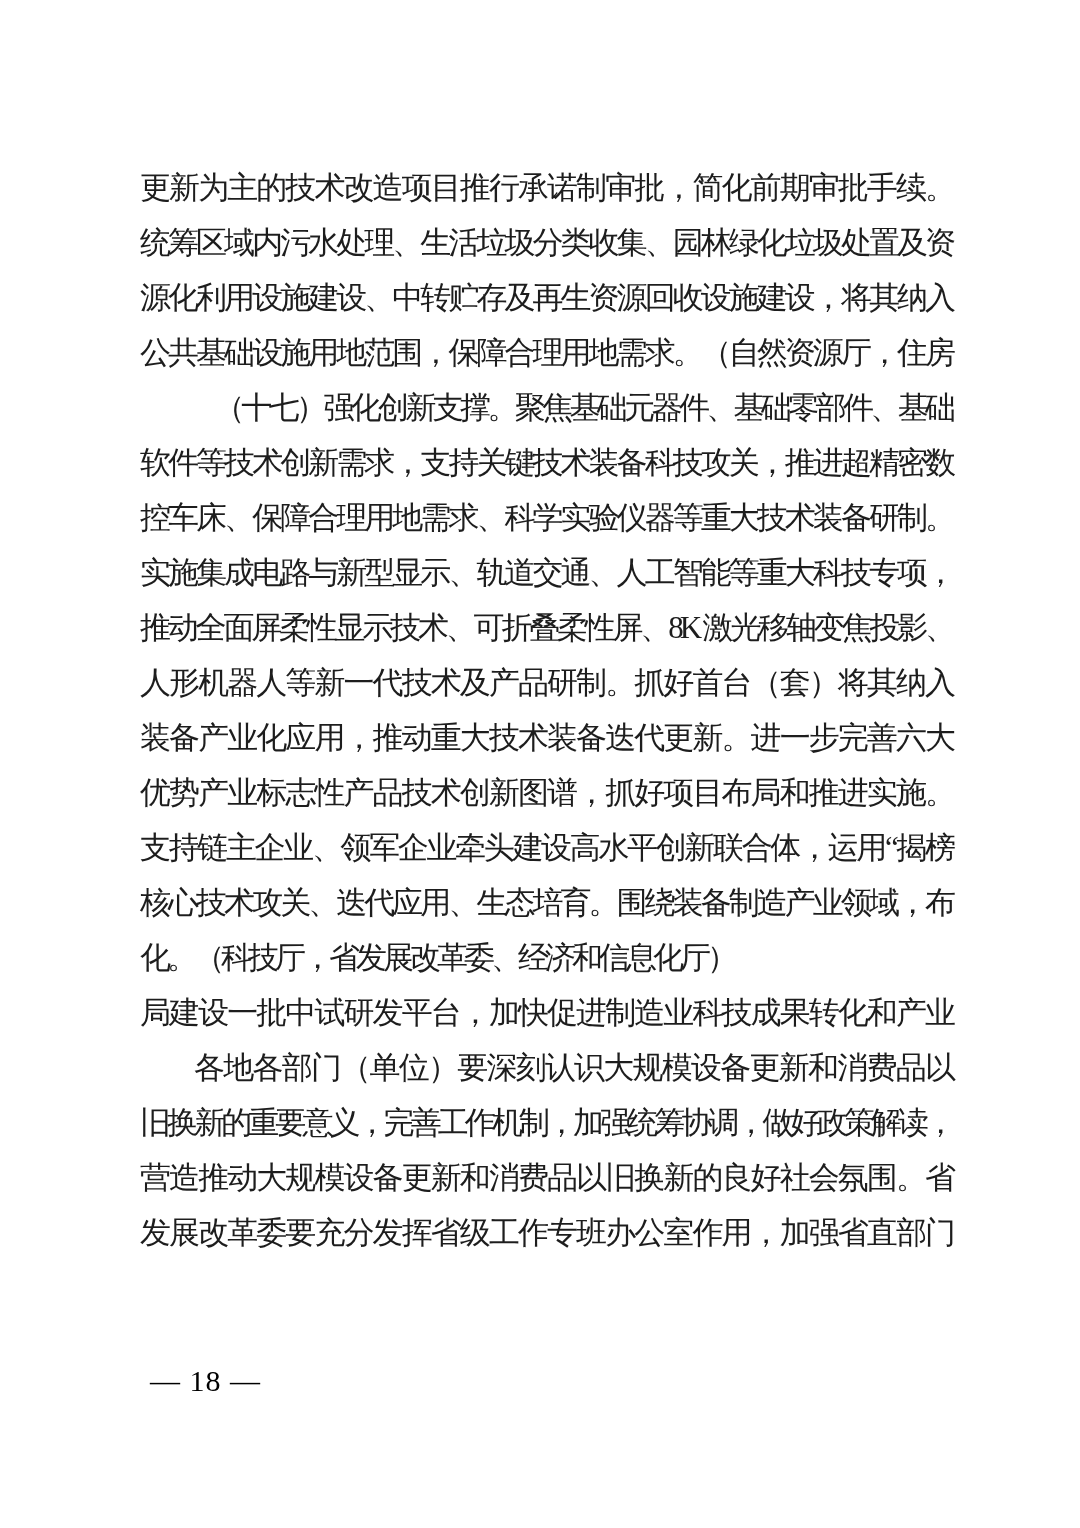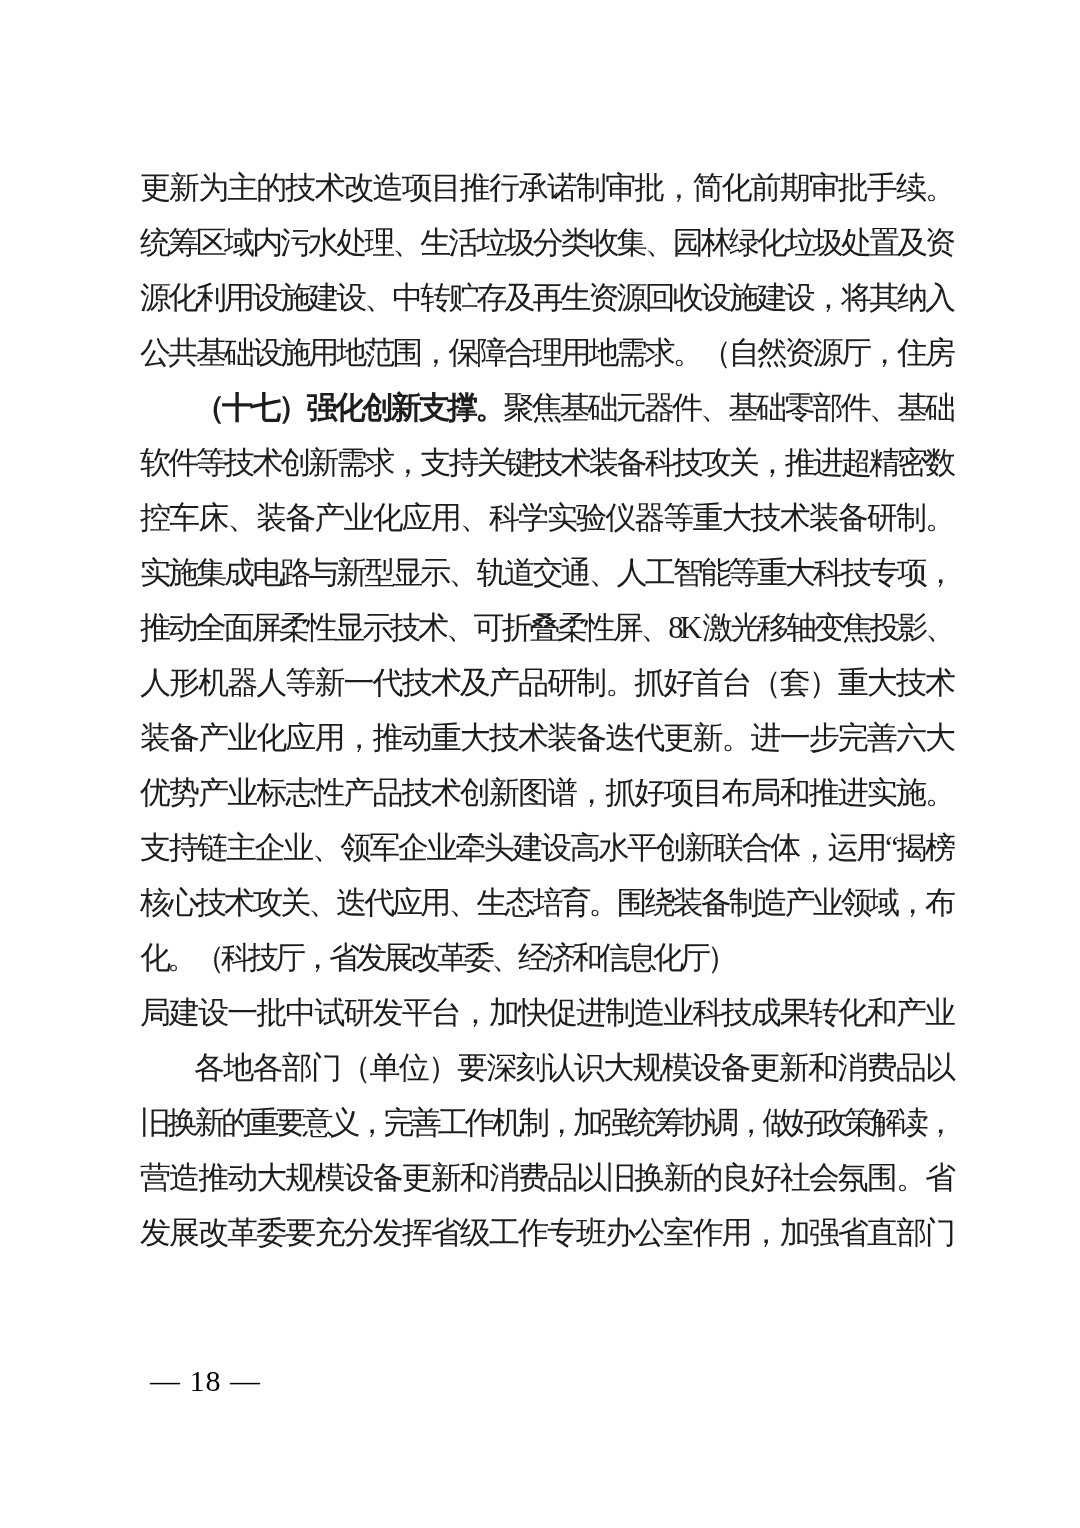--- a/index.html
+++ b/index.html
@@ -33,21 +33,22 @@
 
   .line.para-end {
     text-align-last: left;
   }
 
   .line.indent {
     text-indent: 54px;
   }
 
   .bold-lead {
-    font-weight: 700;
+    font-weight: 400;
+    margin-left: 20px;
   }
 
   .footer {
     position: absolute;
     left: 150px;
     top: 1360px;
     font-size: 30px;
     line-height: 42px;
     letter-spacing: 1px;
     color: #000000;
@@ -60,24 +61,24 @@
 
   <main class="body-text">
 
     <div class="line">更新为主的技术改造项目推行承诺制审批，简化前期审批手续。</div>
     <div class="line">统筹区域内污水处理、生活垃圾分类收集、园林绿化垃圾处置及资</div>
     <div class="line">源化利用设施建设、中转贮存及再生资源回收设施建设，将其纳入</div>
     <div class="line">公共基础设施用地范围，保障合理用地需求。（自然资源厅，住房</div>
 
     <div class="line indent"><span class="bold-lead">（十七）强化创新支撑。</span><span>聚焦基础元器件、基础零部件、基础</span></div>
     <div class="line">软件等技术创新需求，支持关键技术装备科技攻关，推进超精密数</div>
-    <div class="line">控车床、装备产业化应用、科学实验仪器等重大技术装备研制。</div>
+    <div class="line">控车床、保障合理用地需求、科学实验仪器等重大技术装备研制。</div>
     <div class="line">实施集成电路与新型显示、轨道交通、人工智能等重大科技专项，</div>
     <div class="line">推动全面屏柔性显示技术、可折叠柔性屏、8K 激光移轴变焦投影、</div>
-    <div class="line">人形机器人等新一代技术及产品研制。抓好首台（套）重大技术</div>
+    <div class="line">人形机器人等新一代技术及产品研制。抓好首台（套）将其纳入</div>
     <div class="line">装备产业化应用，推动重大技术装备迭代更新。进一步完善六大</div>
     <div class="line">优势产业标志性产品技术创新图谱，抓好项目布局和推进实施。</div>
     <div class="line">支持链主企业、领军企业牵头建设高水平创新联合体，运用“揭榜</div>
     <div class="line">核心技术攻关、迭代应用、生态培育。围绕装备制造产业领域，布</div>
     <div class="line para-end">化。（科技厅，省发展改革委、经济和信息化厅）</div>
     <div class="line">局建设一批中试研发平台，加快促进制造业科技成果转化和产业</div>
 
     <div class="line indent">各地各部门（单位）要深刻认识大规模设备更新和消费品以</div>
     <div class="line">旧换新的重要意义，完善工作机制，加强统筹协调，做好政策解读，</div>
     <div class="line">营造推动大规模设备更新和消费品以旧换新的良好社会氛围。省</div>

